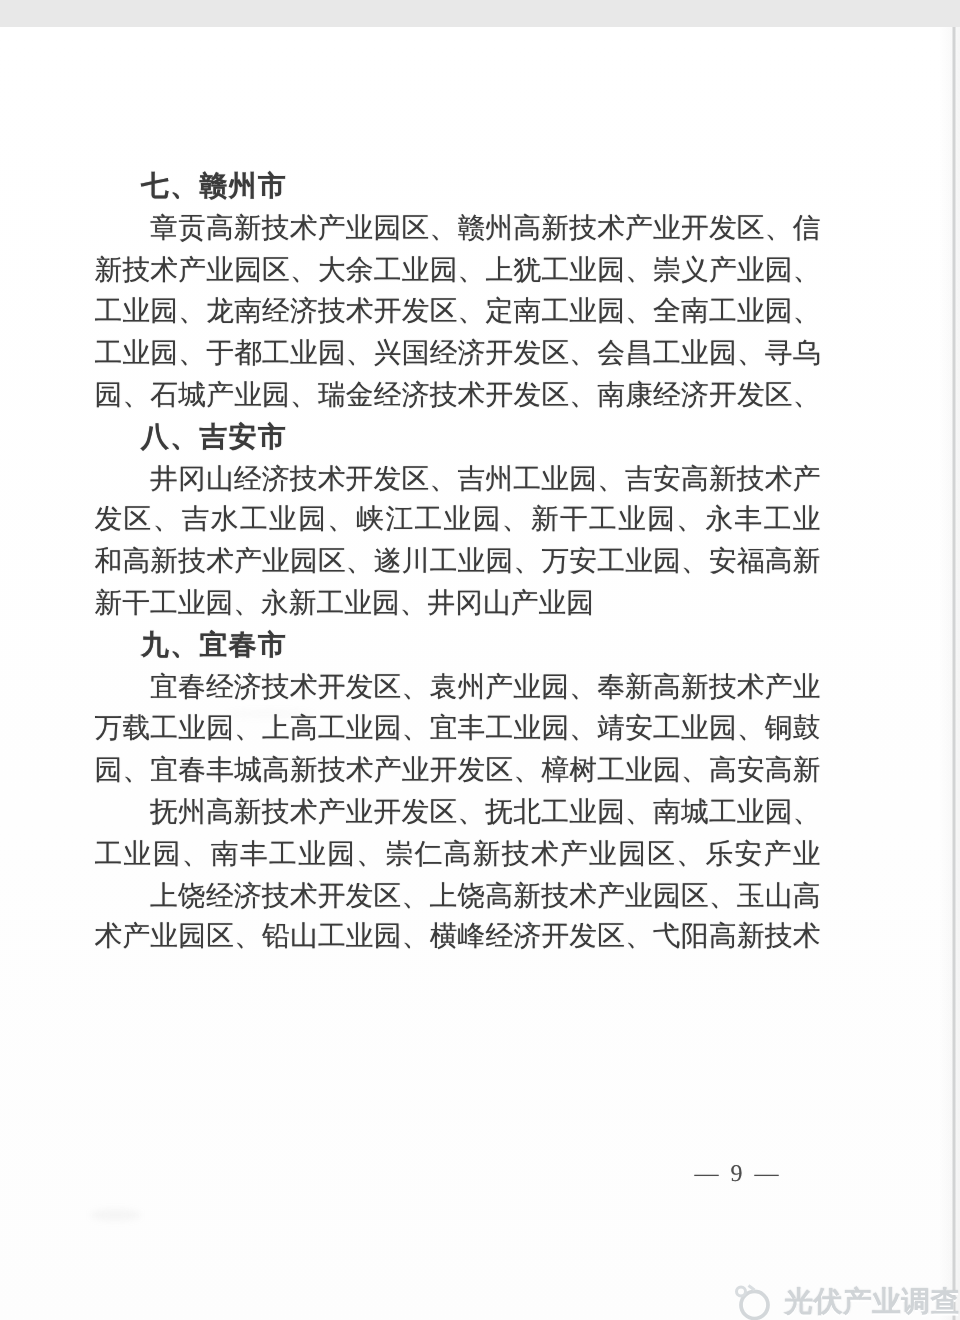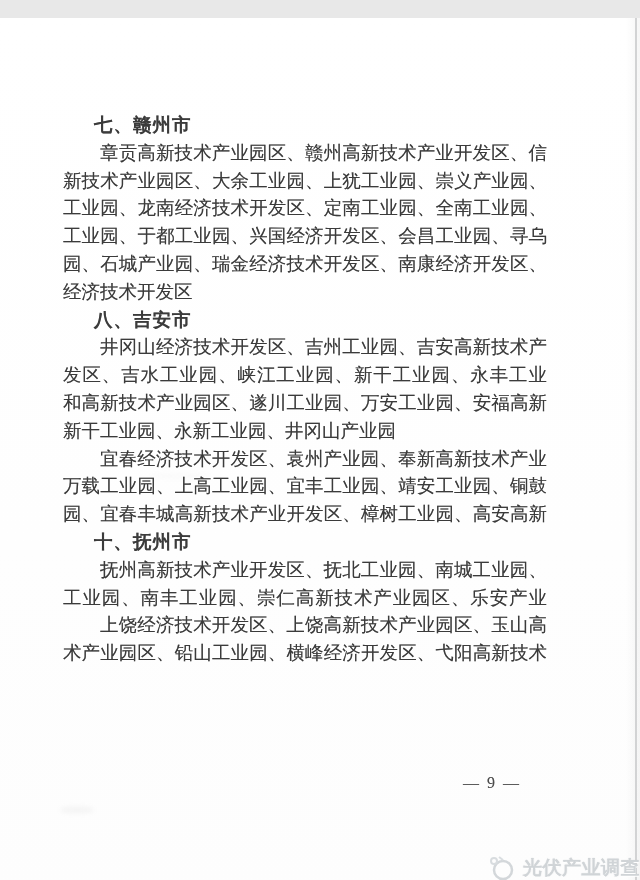--- a/index.html
+++ b/index.html
@@ -92,30 +92,29 @@
   <div class="smudge s1"></div>
   <div class="smudge s2"></div>
 
   <div class="doc-body">
       <div class="line heading">七、赣州市</div>
       <div class="line body first fill">章贡高新技术产业园区、赣州高新技术产业开发区、信丰高</div>
       <div class="line body fill">新技术产业园区、大余工业园、上犹工业园、崇义产业园、安远</div>
       <div class="line body fill">工业园、龙南经济技术开发区、定南工业园、全南工业园、宁都</div>
       <div class="line body fill">工业园、于都工业园、兴国经济开发区、会昌工业园、寻乌产业</div>
       <div class="line body fill">园、石城产业园、瑞金经济技术开发区、南康经济开发区、赣州</div>
-      <div class="line body">经济技术开发区</div>
       <div class="line heading">八、吉安市</div>
       <div class="line body first fill">井冈山经济技术开发区、吉州工业园、吉安高新技术产业开</div>
       <div class="line body fill">发区、吉水工业园、峡江工业园、新干工业园、永丰工业园、泰</div>
       <div class="line body fill">和高新技术产业园区、遂川工业园、万安工业园、安福高新技术</div>
       <div class="line body">新干工业园、永新工业园、井冈山产业园</div>
+      <div class="line heading">九、宜春市</div>
       <div class="line body first fill">宜春经济技术开发区、袁州产业园、奉新高新技术产业园区、</div>
       <div class="line body fill">万载工业园、上高工业园、宜丰工业园、靖安工业园、铜鼓产业</div>
       <div class="line body fill">园、宜春丰城高新技术产业开发区、樟树工业园、高安高新技术</div>
-      <div class="line heading">十、抚州市</div>
       <div class="line body first fill">抚州高新技术产业开发区、抚北工业园、南城工业园、黎川</div>
       <div class="line body fill">工业园、南丰工业园、崇仁高新技术产业园区、乐安产业园、宜</div>
       <div class="line body first fill">上饶经济技术开发区、上饶高新技术产业园区、玉山高新技</div>
       <div class="line body fill">术产业园区、铅山工业园、横峰经济开发区、弋阳高新技术产业</div>
     </div>
 
   <div class="page-number">— 9 —</div>
 
   <div class="watermark">
     <svg class="logo" viewBox="0 0 28 28" xmlns="http://www.w3.org/2000/svg">

